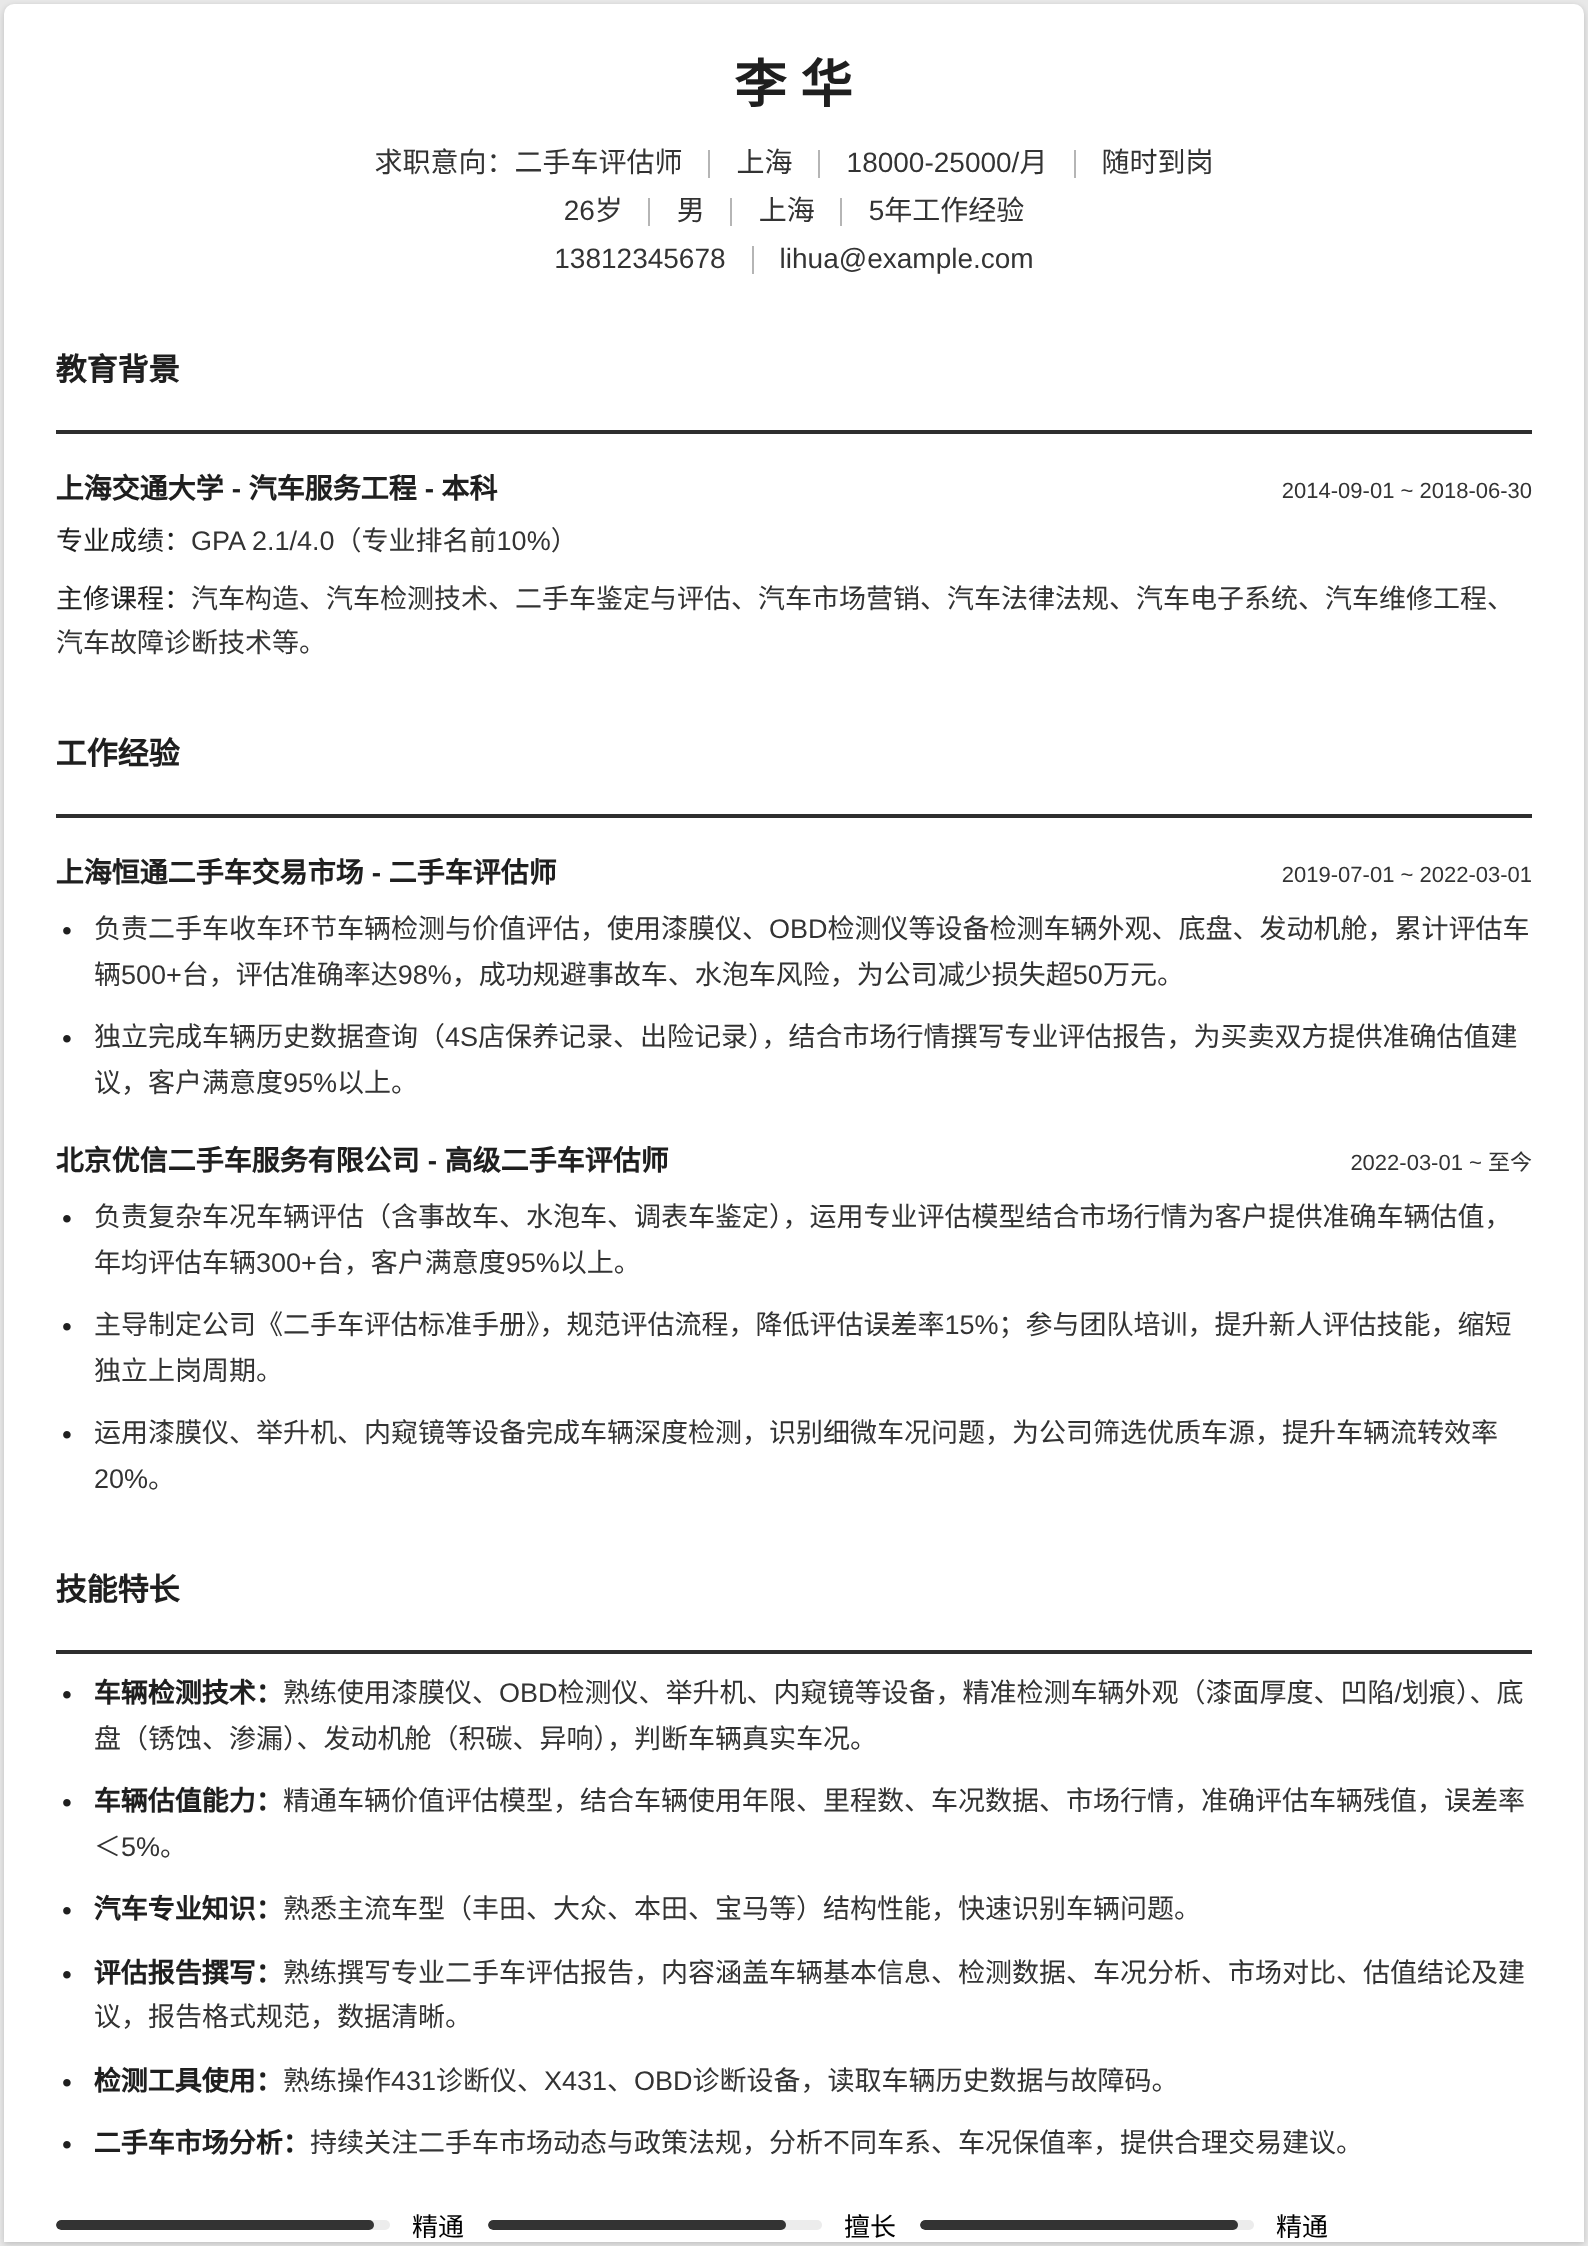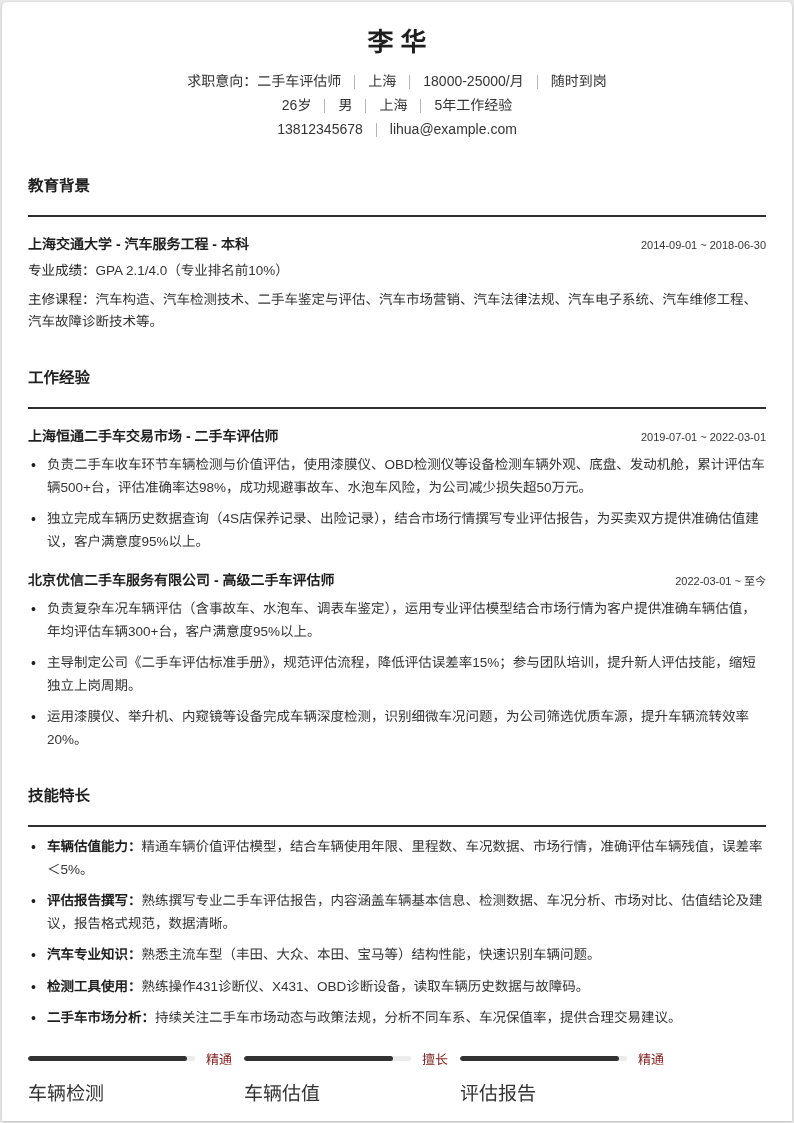--- a/index.html
+++ b/index.html
@@ -107,21 +107,21 @@
     height: 5px;
     background: #ececec;
     border-radius: 3px;
     overflow: hidden;
   }
   .fill {
     height: 5px;
     background: #333333;
     border-radius: 3px;
   }
-  .bar-level { margin-left: 11px; font-size: 13px; color: #7f1d1d; }
+  .bar-level { margin-left: 11px; font-size: 13px; color: #000000; }
   .bar-name { margin-top: 12px; font-size: 19px; color: #333333; }
 </style>
 </head>
 <body>
 
 <div class="page">
 
   <header class="resume-header">
     <h1 class="candidate-name">李华</h1>
 
@@ -185,23 +185,24 @@
     <ul class="bullets">
       <li>负责复杂车况车辆评估（含事故车、水泡车、调表车鉴定），运用专业评估模型结合市场行情为客户提供准确车辆估值，年均评估车辆300+台，客户满意度95%以上。</li>
       <li>主导制定公司《二手车评估标准手册》，规范评估流程，降低评估误差率15%；参与团队培训，提升新人评估技能，缩短独立上岗周期。</li>
       <li>运用漆膜仪、举升机、内窥镜等设备完成车辆深度检测，识别细微车况问题，为公司筛选优质车源，提升车辆流转效率20%。</li>
     </ul>
   </section>
 
   <section>
     <h2 class="section-title">技能特长</h2>
     <ul class="bullets">
+      <li><span class="skill-label">车辆检测技术：</span><span>熟练使用漆膜仪、OBD检测仪、举升机、内窥镜等设备，精准检测车辆外观（漆面厚度、凹陷/划痕）、底盘（锈蚀、渗漏）、发动机舱（积碳、异响），判断车辆真实车况。</span></li>
       <li><span class="skill-label">车辆估值能力：</span><span>精通车辆价值评估模型，结合车辆使用年限、里程数、车况数据、市场行情，准确评估车辆残值，误差率＜5%。</span></li>
+      <li><span class="skill-label">汽车专业知识：</span><span>熟悉主流车型（丰田、大众、本田、宝马等）结构性能，快速识别车辆问题。</span></li>
       <li><span class="skill-label">评估报告撰写：</span><span>熟练撰写专业二手车评估报告，内容涵盖车辆基本信息、检测数据、车况分析、市场对比、估值结论及建议，报告格式规范，数据清晰。</span></li>
-      <li><span class="skill-label">汽车专业知识：</span><span>熟悉主流车型（丰田、大众、本田、宝马等）结构性能，快速识别车辆问题。</span></li>
       <li><span class="skill-label">检测工具使用：</span><span>熟练操作431诊断仪、X431、OBD诊断设备，读取车辆历史数据与故障码。</span></li>
       <li><span class="skill-label">二手车市场分析：</span><span>持续关注二手车市场动态与政策法规，分析不同车系、车况保值率，提供合理交易建议。</span></li>
     </ul>
 
     <div class="bars-grid">
       <div class="bar-item">
         <div class="bar-row">
           <div class="track">
               <div class="fill" style="width: 95%;"></div>
             </div>

